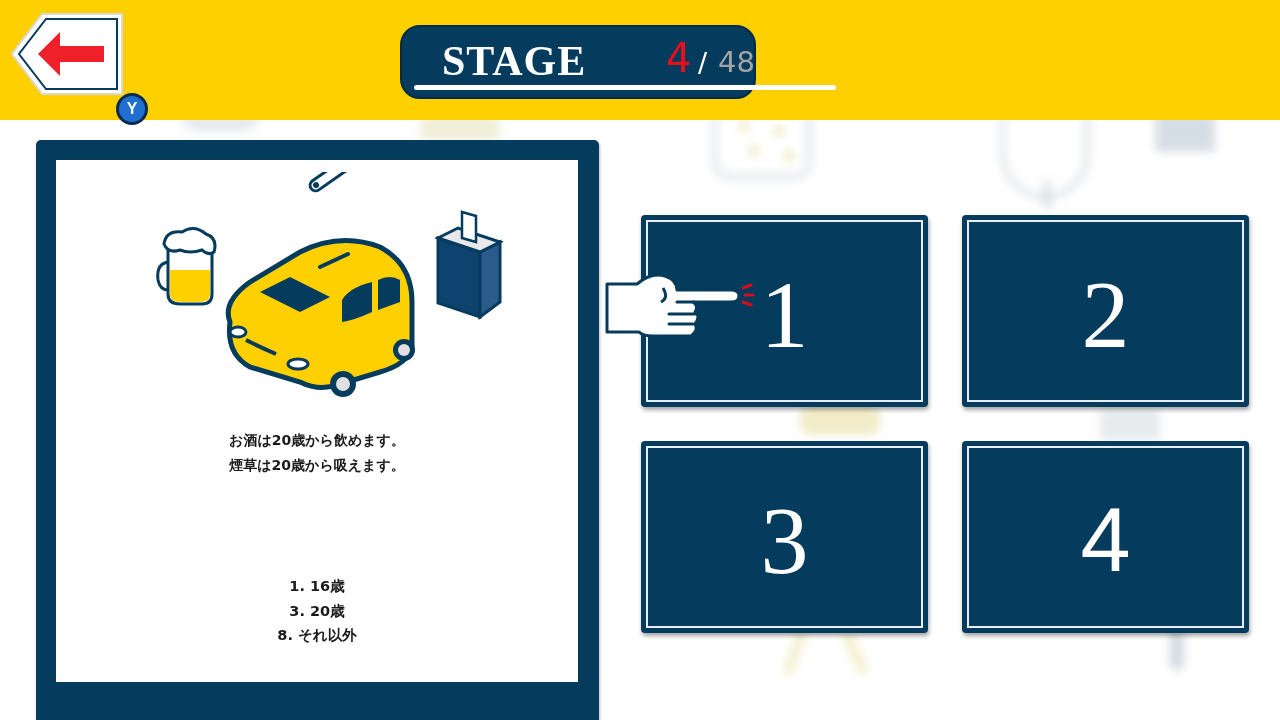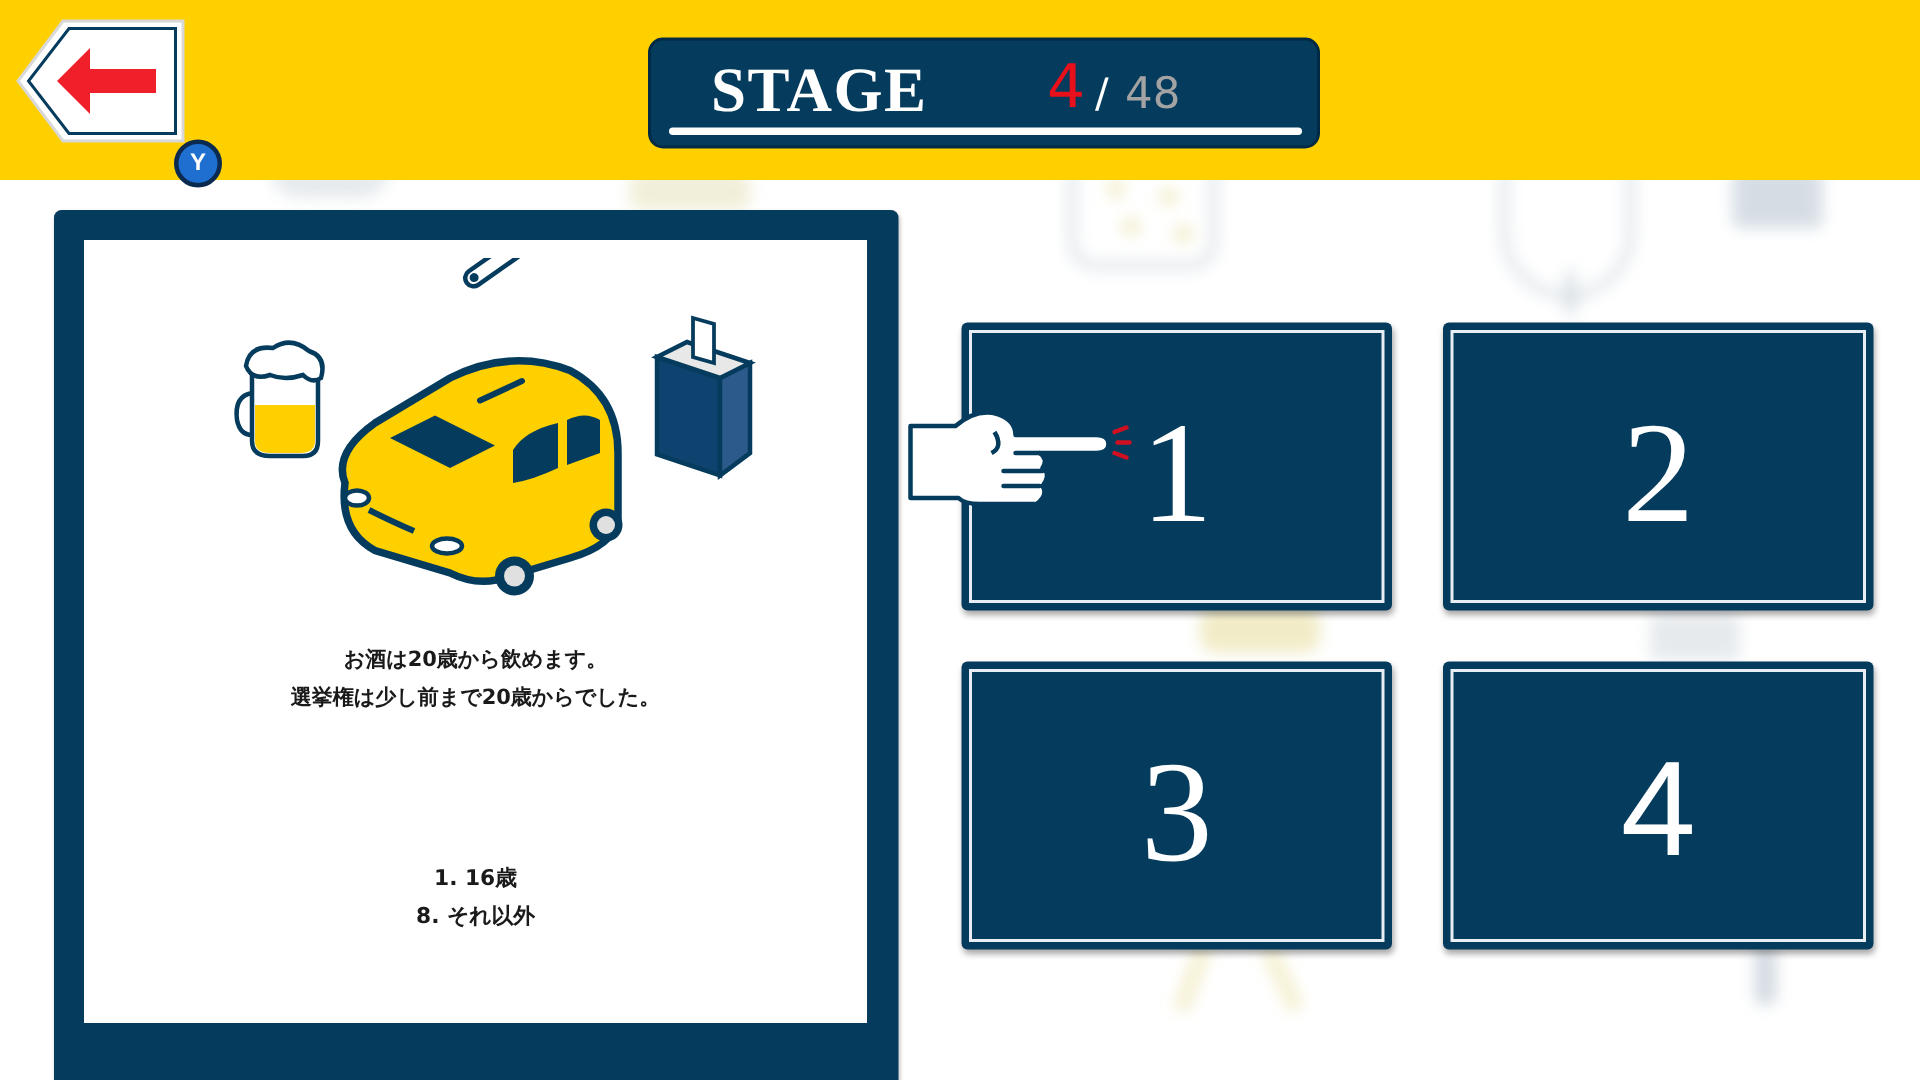--- a/index.html
+++ b/index.html
@@ -23,22 +23,22 @@
 
   
   .header { position: absolute; left: 0; top: 0; width: 1280px; height: 120px; background: #ffd000; }
 
   .back-btn { position: absolute; left: 10px; top: 12px; width: 115px; height: 84px; }
   .back-btn svg { position: absolute; left: 0; top: 0; }
   .y-badge { position: absolute; left: 106px; top: 81px; width: 32px; height: 32px; border-radius: 50%;
     background: #1e6fd0; border: 3px solid #0a2a50; color: #fff; font-weight: bold; font-size: 16px;
     display: flex; align-items: center; justify-content: center; font-family: "Liberation Sans", sans-serif; }
 
-  .stage-box { position: absolute; left: 432px; top: 25px; width: 448px; height: 74px; background: #053b5c;
-    border-radius: 10px; border: 2px solid #022a44; }
+  .stage-box { position: absolute; left: 400px; top: 25px; width: 356px; height: 74px; background: #053b5c;
+    border-radius: 20px; border: 2px solid #022a44; }
   .stage-label { position: absolute; left: 40px; top: 10px; font-family: "Liberation Serif", serif;
     font-size: 42px; font-weight: bold; color: #ffffff; letter-spacing: 1px; }
   .stage-current { position: absolute; left: 264px; top: 8px; font-family: "DejaVu Sans", sans-serif;
     font-size: 40px; color: #e8101a; }
   .stage-sep { position: absolute; left: 296px; top: 20px; font-family: "DejaVu Sans", sans-serif;
     font-size: 27px; color: #ffffff; }
   .stage-total { position: absolute; left: 316px; top: 18px; font-family: "DejaVu Sans", sans-serif;
     font-size: 29px; color: #a3a3a3; }
   .stage-bar { position: absolute; left: 12px; bottom: 7px; width: 422px; height: 5px; background: #ffffff; border-radius: 3px; }
 
@@ -143,26 +143,27 @@
         <ellipse cx="148" cy="192" rx="10" ry="5" fill="#ffffff" stroke="#053b5c" stroke-width="3"></ellipse>
         <circle cx="193" cy="212" r="13" fill="#053b5c"></circle>
         <circle cx="193" cy="212" r="7" fill="#e0e0e0"></circle>
         <circle cx="254" cy="178" r="11" fill="#053b5c"></circle>
         <circle cx="254" cy="178" r="6" fill="#e0e0e0"></circle>
       </g>
     </svg>
 
     <div class="question-text">
       <div>お酒は20歳から飲めます。</div>
-      <div>選挙権は少し前まで20歳からでした。</div>
+      <div>煙草は20歳から吸えます。</div>
       <div class="blank"></div>
     </div>
 
     <div class="choices-text">
       <div>1. 16歳</div>
+      <div>3. 20歳</div>
       <div>8. それ以外</div>
     </div>
   </div>
 </div>
 
 <div class="answer-btn ans1">
   <div class="frame"></div>
   <div class="num">1</div>
 </div>
 <div class="answer-btn ans2">

